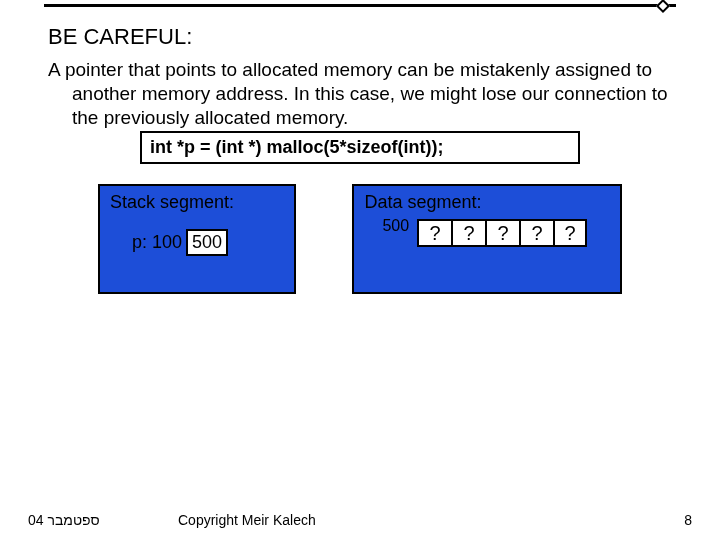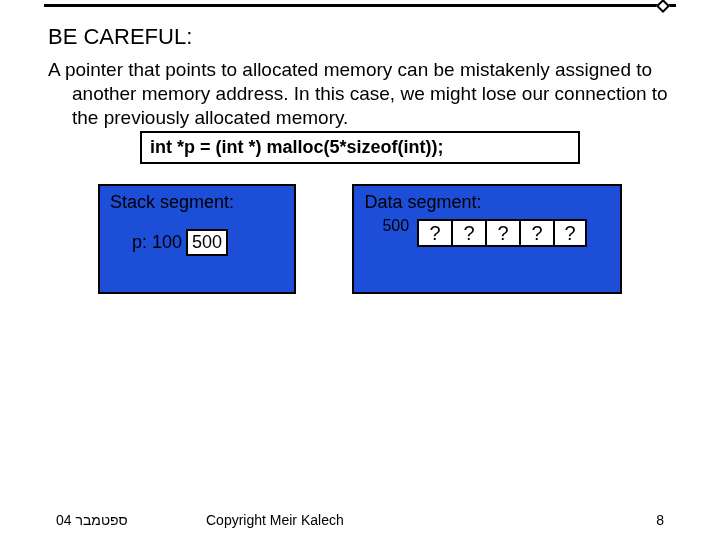--- a/index.html
+++ b/index.html
@@ -19,21 +19,21 @@
   .seg.data { width: 300px; height: 110px; }
   .seg-title { font-size: 18px; margin-bottom: 6px; }
   .stack-row { display: flex; align-items: center; gap: 4px; padding-left: 22px; margin-top: 16px; }
   .stack-label { font-size: 18px; }
   .stack-cell { border: 2px solid #000; background: #fff; padding: 1px 4px; font-size: 18px; }
   .data-row { display: flex; align-items: flex-start; gap: 8px; padding-left: 18px; margin-top: 0; }
   .addr { font-size: 16px; margin-top: -2px; }
   .cells { display: flex; margin-top: 0; }
   .cell { border: 2px solid #000; border-right: none; background: #fff; width: 34px; height: 28px; font-size: 20px; display: flex; align-items: center; justify-content: center; }
   .cell:last-child { border-right: 2px solid #000; }
-  .footer { position: absolute; bottom: 16px; left: 0; right: 0; display: flex; align-items: center; font-size: 14px; color: #000; padding: 0 56px; }
+  .footer { position: absolute; bottom: 16px; left: 0; right: 0; display: flex; align-items: center; font-size: 14px; color: #000; padding: 0 28px; }
   .footer .fl { flex: 0 0 150px; }
   .footer .fc { flex: 1; }
   .footer .fr { flex: 0 0 60px; text-align: right; }
 </style>
 </head>
 <body>
 
 <div class="slide">
 
   <div class="title-underline">

